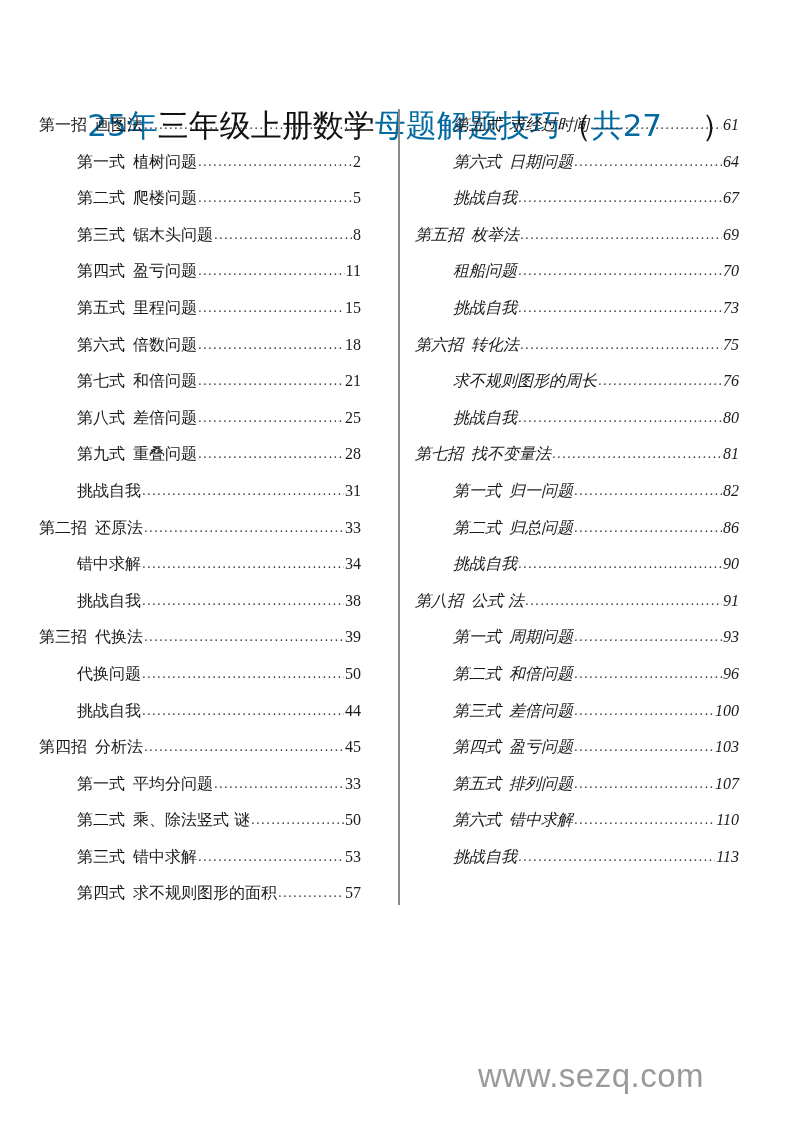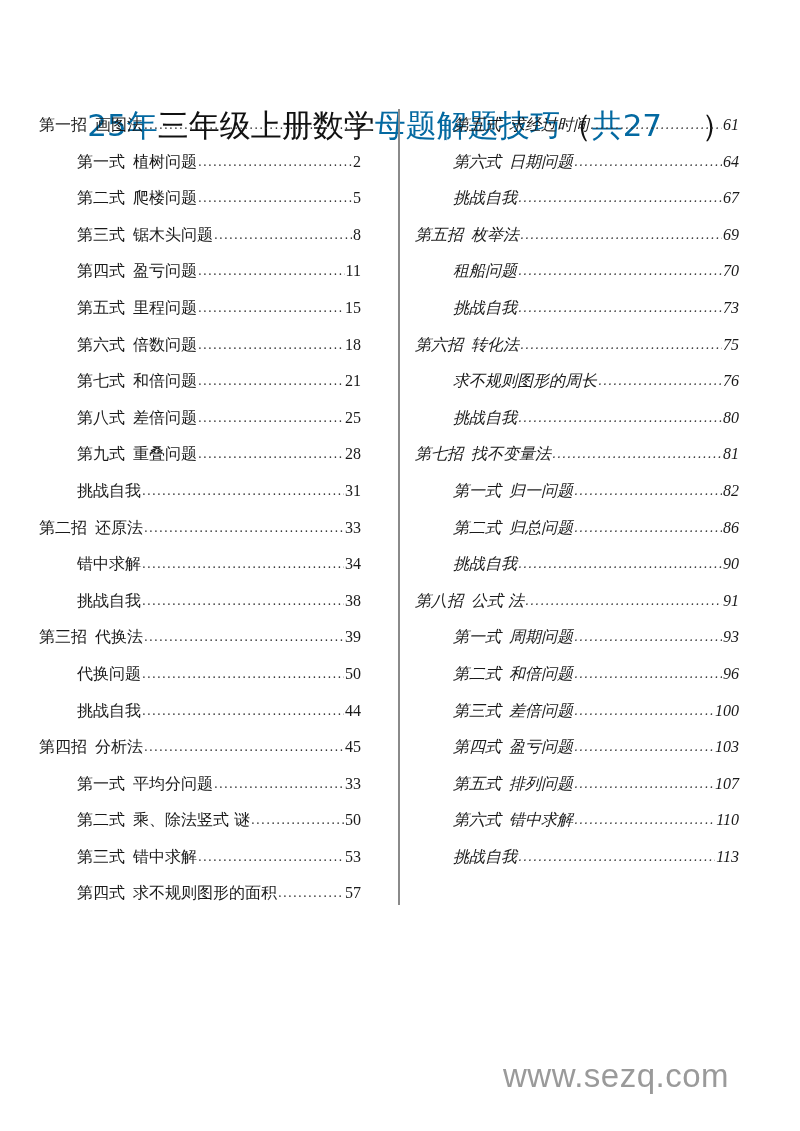--- a/index.html
+++ b/index.html
@@ -16,21 +16,21 @@
   .col.right { left: 415px; width: 324px; font-style: italic; }
   .row { display: flex; align-items: center; height: 36.6px; line-height: 36.6px;
          font-size: 16px; white-space: nowrap; }
   .row.sub { padding-left: 38px; }
   .row .label { flex: 0 0 auto; }
   .row .label .gap { display: inline-block; width: 8px; }
   .row .dots { flex: 1 1 auto; overflow: hidden; color: #333; font-size: 12px;
                letter-spacing: 1.2px; margin: 0 1px; }
   .row .dots::before { content: "................................................................................................................................................"; }
   .row .page { flex: 0 0 auto; font-family: "Liberation Serif", "DejaVu Serif", serif; font-size: 16px; }
-  .watermark { position: absolute; left: 503px; top: 1057px; font-family: "Liberation Sans", "DejaVu Sans", sans-serif;
+  .watermark { position: absolute; left: 478px; top: 1057px; font-family: "Liberation Sans", "DejaVu Sans", sans-serif;
                font-size: 33px; color: #9a9a9a; letter-spacing: 0.5px; }
 </style>
 </head>
 <body>
 
 <h1 class="title">
   <span class="red">25年</span><span class="black">三年级上册数学</span><span class="red">母题解题技巧</span><span class="black">（</span><span class="red">共27</span><span class="black">    ）</span>
 </h1>
 
 <div class="col left" id="toc-left">

